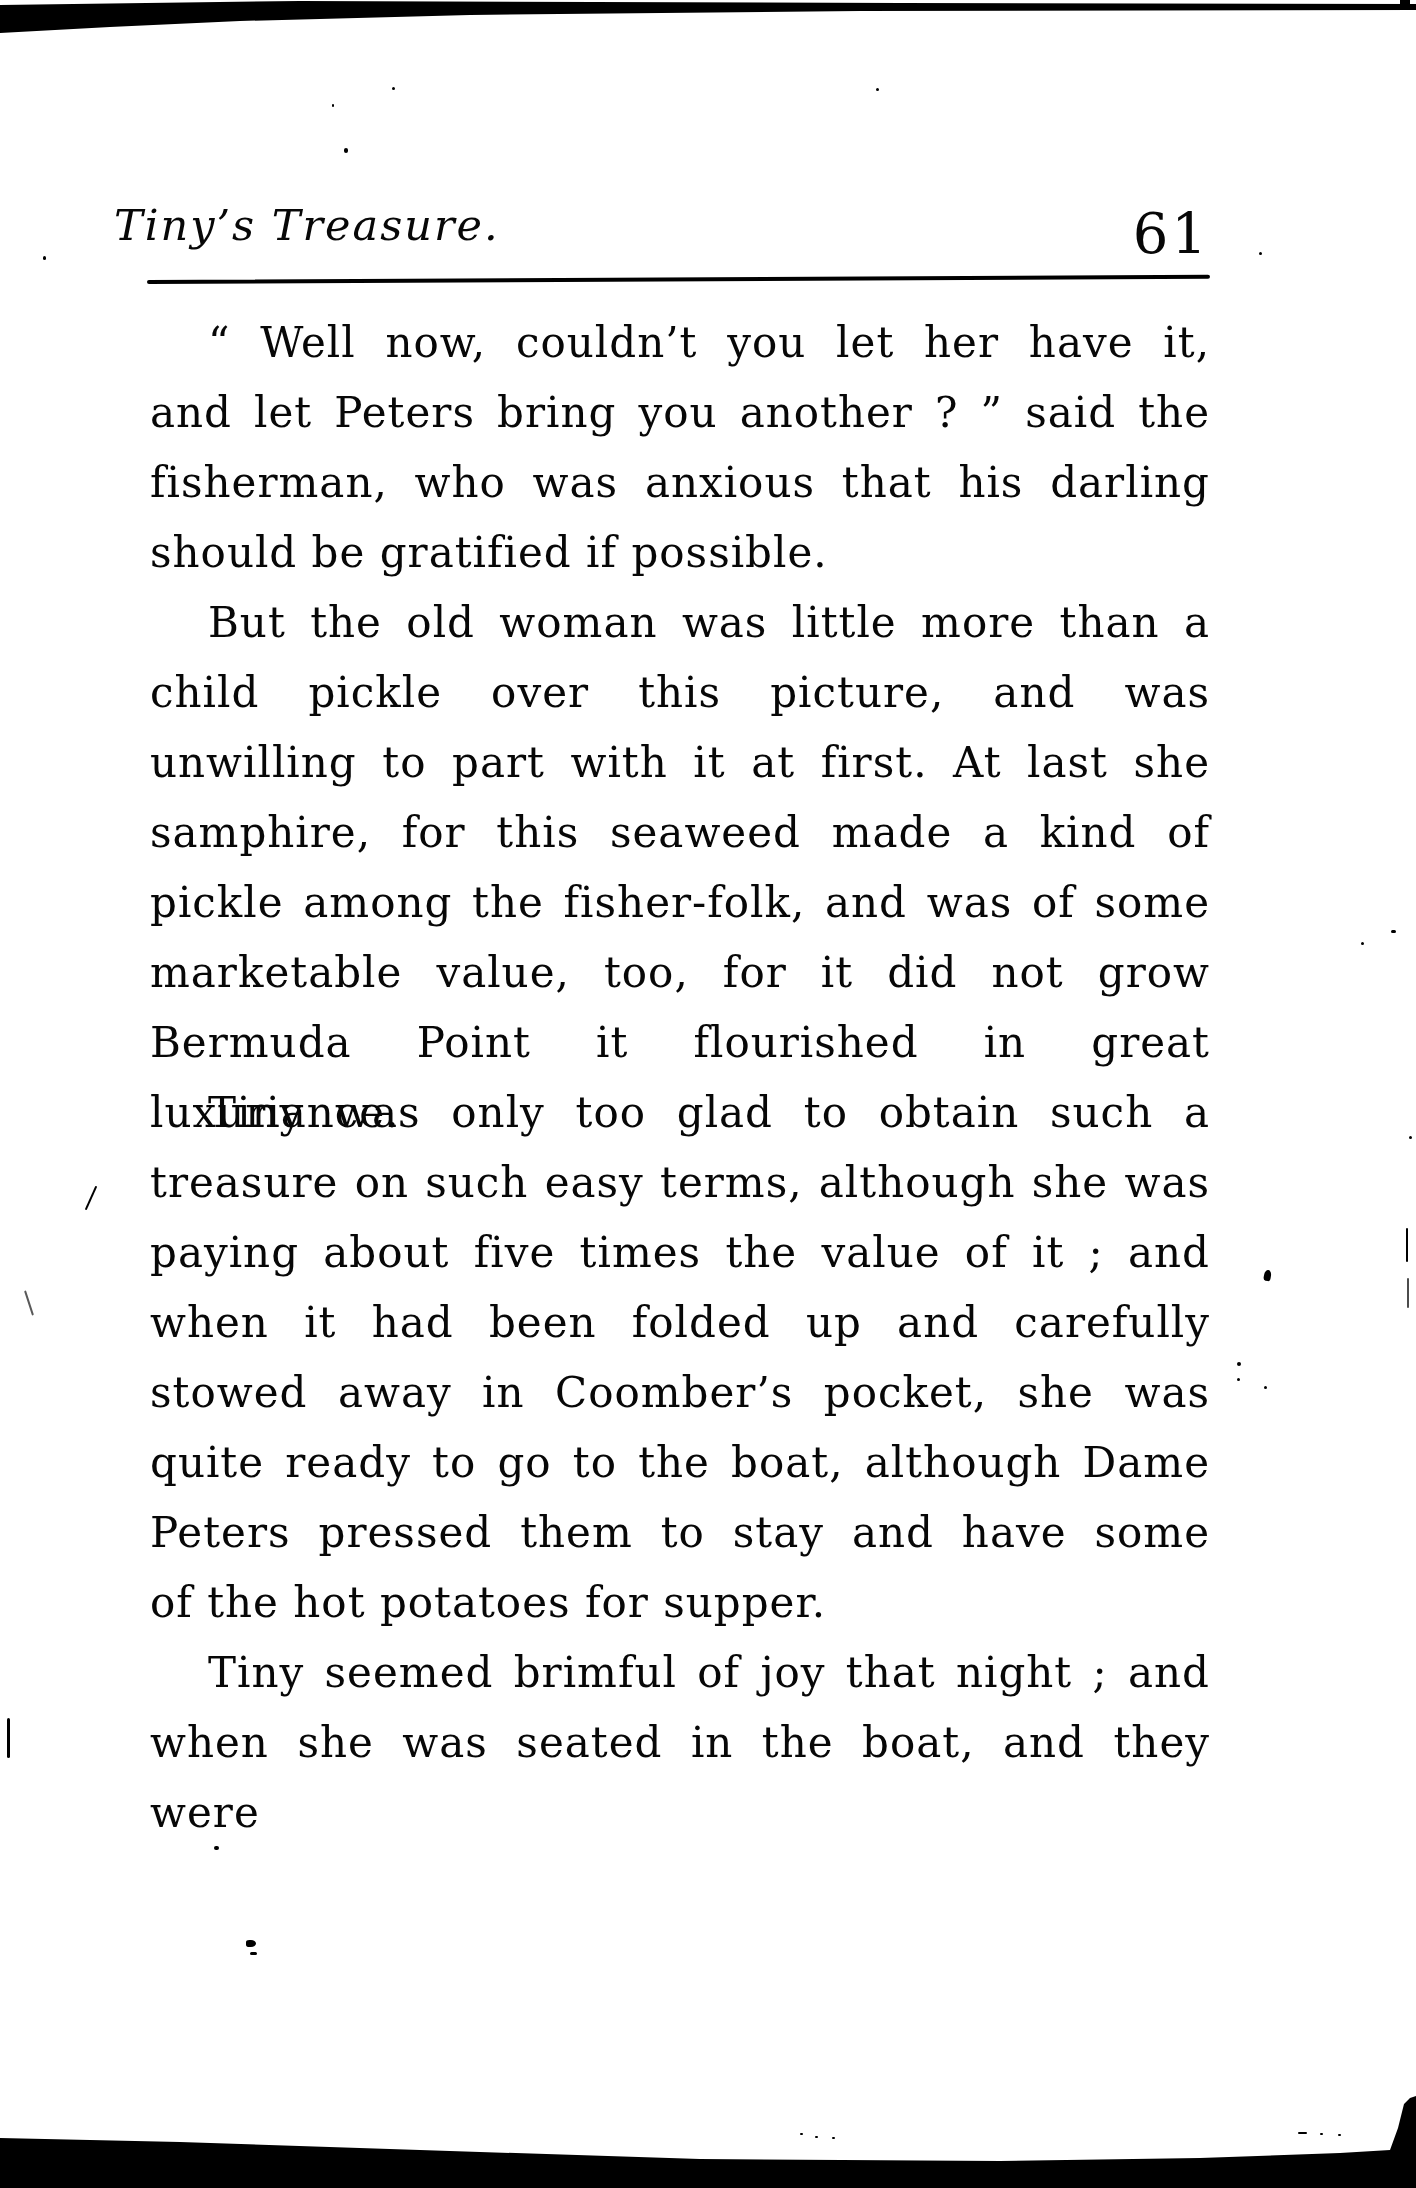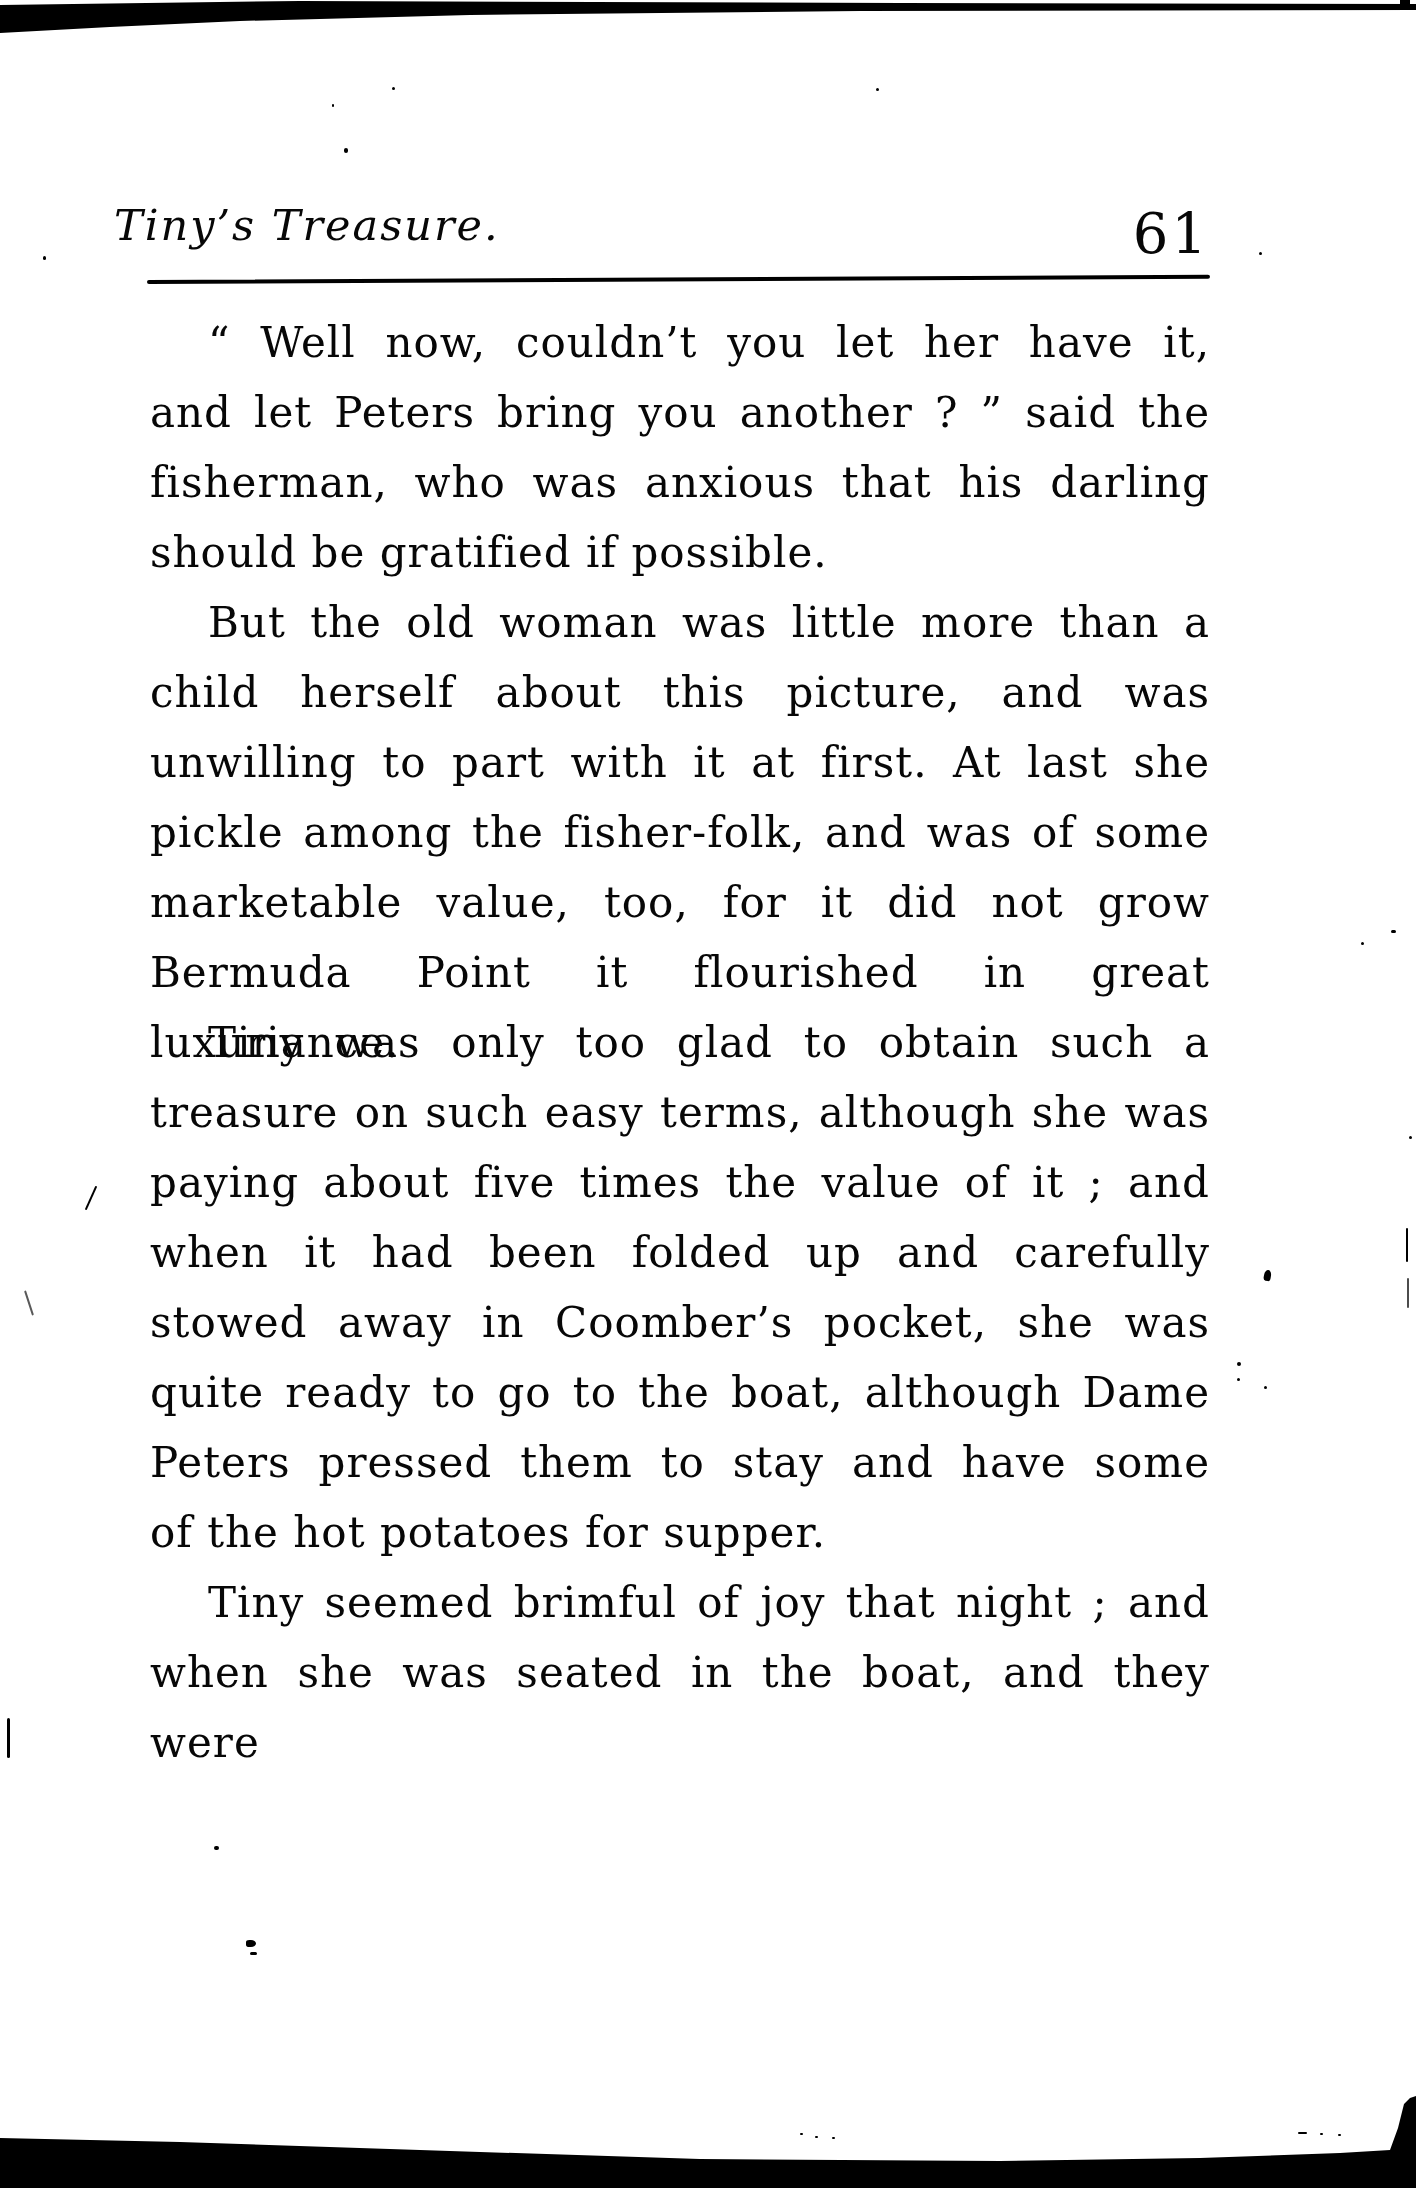--- a/index.html
+++ b/index.html
@@ -50,22 +50,23 @@
   </div>
 
   <div class="rule"></div>
 
   <div class="body-text">
       <div class="line indent just">“ Well now, couldn’t you let her have it,</div>
       <div class="line just">and let Peters bring you another ? ” said the</div>
       <div class="line just">fisherman, who was anxious that his darling</div>
       <div class="line">should be gratified if possible.</div>
       <div class="line indent just">But the old woman was little more than a</div>
-      <div class="line just">child herself about this picture, and was</div>
+      <div class="line just">child pickle over this picture, and was</div>
       <div class="line just">unwilling to part with it at first. At last she</div>
+      <div class="line just">samphire, for this seaweed made a kind of</div>
       <div class="line just">pickle among the fisher-folk, and was of some</div>
       <div class="line just">marketable value, too, for it did not grow</div>
       <div class="line just">Bermuda Point it flourished in great luxuriance.</div>
       <div class="line indent just">Tiny was only too glad to obtain such a</div>
       <div class="line just">treasure on such easy terms, although she was</div>
       <div class="line just">paying about five times the value of it ; and</div>
       <div class="line just">when it had been folded up and carefully</div>
       <div class="line just">stowed away in Coomber’s pocket, she was</div>
       <div class="line just">quite ready to go to the boat, although Dame</div>
       <div class="line just">Peters pressed them to stay and have some</div>

